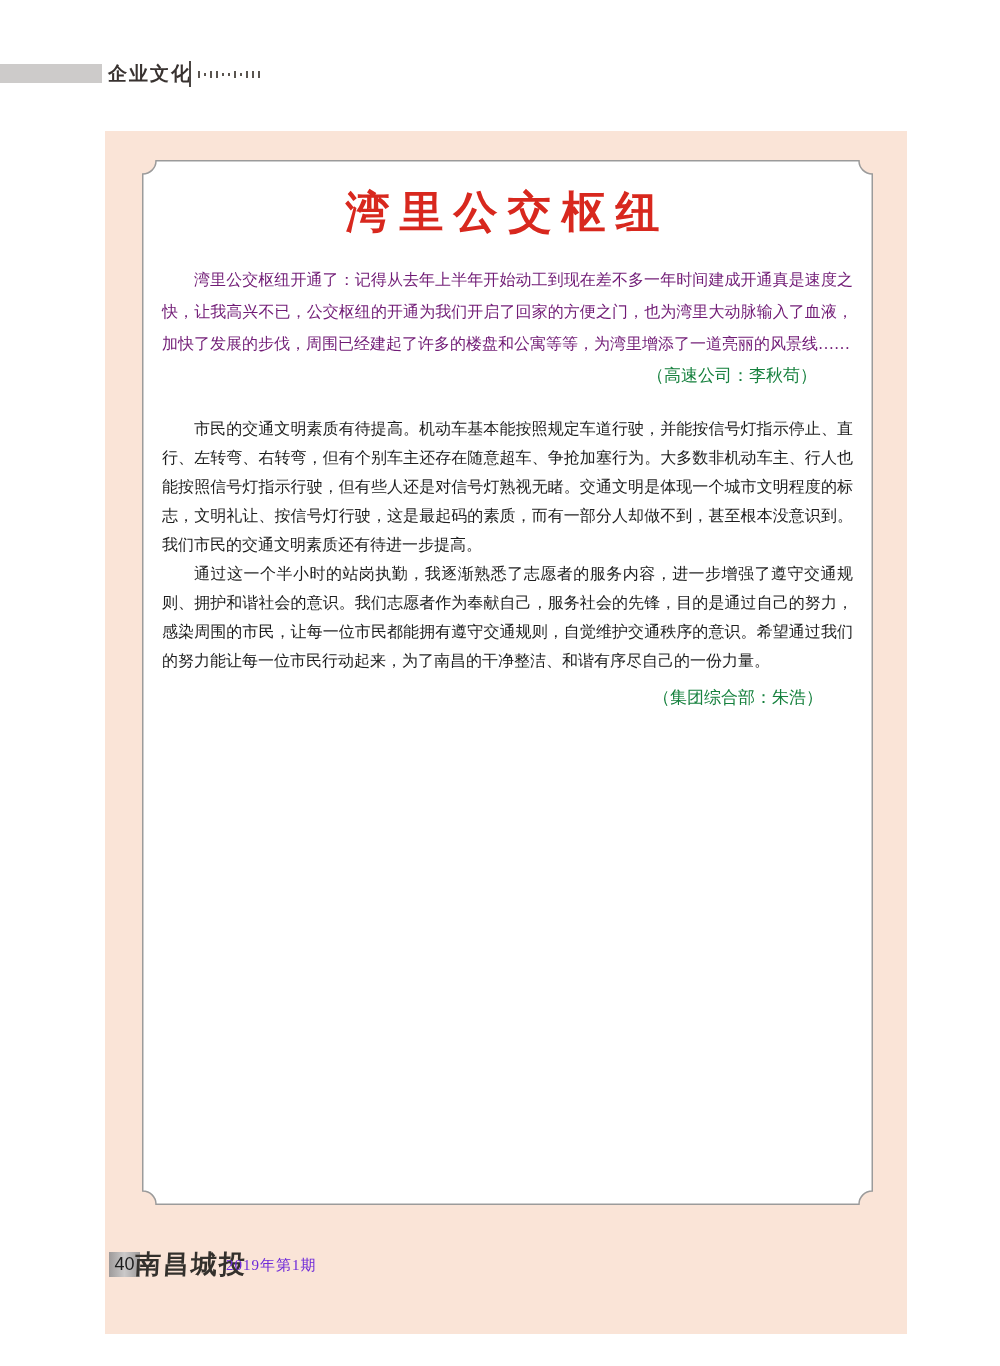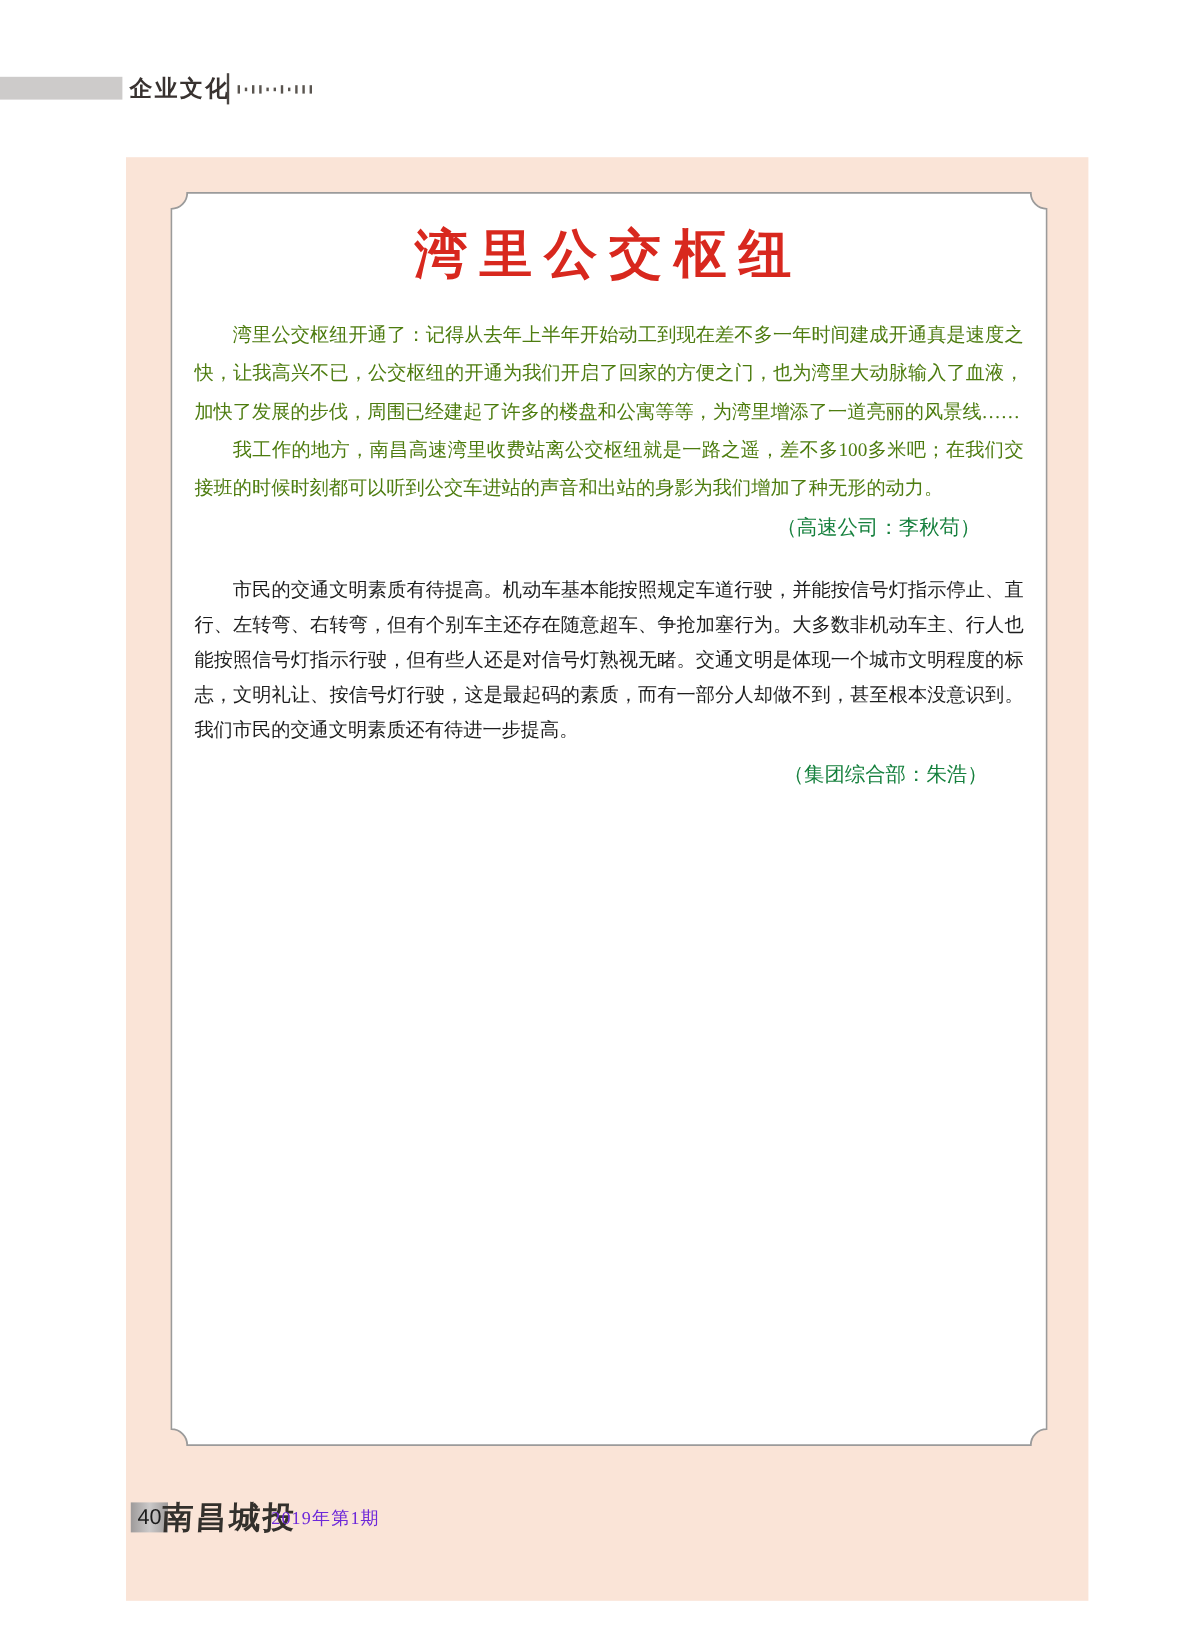--- a/index.html
+++ b/index.html
@@ -18,21 +18,21 @@
   .pink-panel{position:absolute;left:105px;top:131px;width:802px;height:1203px;background:#fae4d7;}
   .card{position:absolute;left:37px;top:29px;width:731px;height:1045px;}
   .card svg.frame{position:absolute;left:0;top:0;}
   .card-content{position:relative;z-index:1;padding:0 20px;}
   
   .article-title{margin:0;text-align:center;color:#d8281e;font-weight:bold;}
   .title-1{margin-top:26px;font-size:44px;line-height:54px;letter-spacing:10px;}
   .title-2{margin-top:34px;font-size:44px;line-height:56px;letter-spacing:4px;}
   .article-body{margin:0;}
   .art1{margin-top:24px;}
-  .art1 p{margin:0;font-size:16px;line-height:32px;text-align:justify;text-indent:2em;color:#4d7c0f;}
+  .art1 p{margin:0;font-size:16px;line-height:32px;text-align:justify;text-indent:2em;color:#701a75;}
   .art2{margin-top:22px;}
   .art2 p{margin:0;font-size:16px;line-height:29px;text-align:justify;text-indent:2em;color:#1d1d1d;}
   .byline{margin:0;text-align:right;font-size:17px;color:#15803d;}
   .byline-1{padding-right:36px;line-height:32px;}
   .byline-2{padding-right:30px;line-height:30px;margin-top:8px;}
   
   .page-num-box{position:absolute;left:109px;top:1252px;width:31px;height:25px;
     background:linear-gradient(90deg,#9d9a9a 0%,#cbc9c9 50%,#9d9a9a 100%);
     display:flex;align-items:center;justify-content:center;
     font-family:"Liberation Sans",sans-serif;font-size:18px;color:#1c1c1c;}
@@ -70,26 +70,26 @@
                L 14 1044.25
                A 13.25 13.25 0 0 0 0.75 1031
                L 0.75 14
                A 13.25 13.25 0 0 0 14 0.75 Z" fill="#ffffff" stroke="#9b9b9b" stroke-width="1.5"></path>
     </svg>
     <div class="card-content">
 
       <h1 class="article-title title-1">湾里公交枢纽</h1>
       <div class="article-body art1">
         <p>湾里公交枢纽开通了：记得从去年上半年开始动工到现在差不多一年时间建成开通真是速度之快，让我高兴不已，公交枢纽的开通为我们开启了回家的方便之门，也为湾里大动脉输入了血液，加快了发展的步伐，周围已经建起了许多的楼盘和公寓等等，为湾里增添了一道亮丽的风景线……</p>
-        <p>我工作的地方，南昌高速湾里收费站离公交枢纽就是一路之遥，差不多100多米吧；在我们交接班的时候时刻都可以听到公交车进站的声音和出站的身影为我们增加了种无形的动力。</p>
       </div>
       <p class="byline byline-1">（高速公司：李秋苟）</p>
 
       <div class="article-body art2">
         <p>市民的交通文明素质有待提高。机动车基本能按照规定车道行驶，并能按信号灯指示停止、直行、左转弯、右转弯，但有个别车主还存在随意超车、争抢加塞行为。大多数非机动车主、行人也能按照信号灯指示行驶，但有些人还是对信号灯熟视无睹。交通文明是体现一个城市文明程度的标志，文明礼让、按信号灯行驶，这是最起码的素质，而有一部分人却做不到，甚至根本没意识到。我们市民的交通文明素质还有待进一步提高。</p>
+        <p>通过这一个半小时的站岗执勤，我逐渐熟悉了志愿者的服务内容，进一步增强了遵守交通规则、拥护和谐社会的意识。我们志愿者作为奉献自己，服务社会的先锋，目的是通过自己的努力，感染周围的市民，让每一位市民都能拥有遵守交通规则，自觉维护交通秩序的意识。希望通过我们的努力能让每一位市民行动起来，为了南昌的干净整洁、和谐有序尽自己的一份力量。</p>
       </div>
       <p class="byline byline-2">（集团综合部：朱浩）</p>
 
     </div>
   </div>
 </div>
 
 <div class="page-num-box">40</div>
 <div class="magazine-name">南昌城投</div>
 <div class="issue-label">2019年第1期</div>

